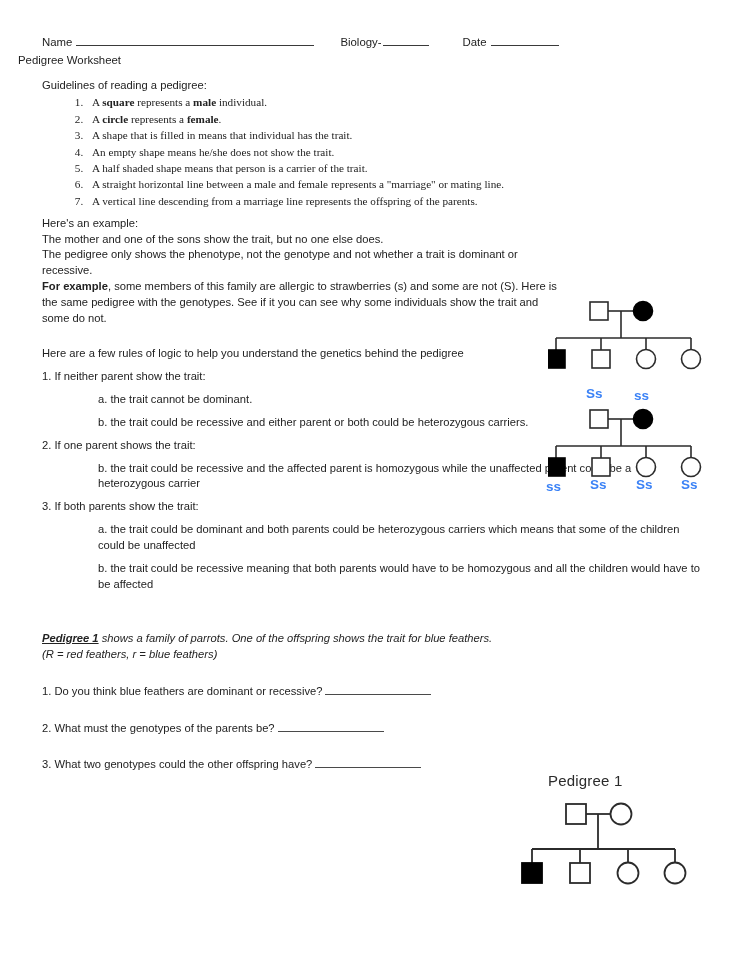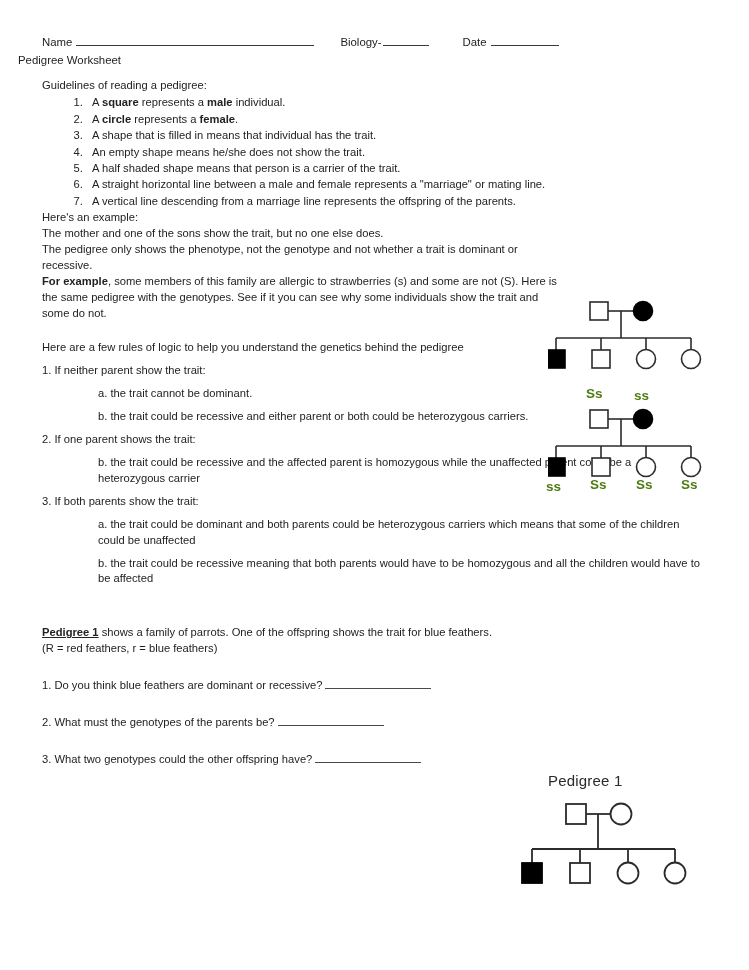--- a/index.html
+++ b/index.html
@@ -55,20 +55,21 @@
   .para {
     margin-top: 10px;
     max-width: 640px;
   }
   .para p { margin: 0; }
 
   ol.guidelines {
     margin: 1px 0 0 0;
     padding-left: 44px;
     max-width: 640px;
+    font-family: Liberation Serif, serif;
   }
   ol.guidelines li {
     margin: 0 0 0.5px 0;
     padding-left: 6px;
   }
 
   .block { max-width: 520px; }
   .block p { margin: 0; }
 
   .rules { margin-top: 19px; max-width: 672px; }
@@ -102,21 +103,21 @@
     font-size: 15px;
     color: #2b2b2b;
     margin: 0 0 6px 28px;
     letter-spacing: 0.2px;
   }
   .geno {
     position: absolute;
     font-family: "Liberation Sans", sans-serif;
     font-weight: bold;
     font-size: 13.5px;
-    color: #4d7c0f;
+    color: #3b82f6;
   }
 </style>
 </head>
 <body>
 
 <div class="page">
 
   <div class="hdr-row">
     <span>Name</span>
     <span class="rule rule-name"></span>
@@ -151,41 +152,41 @@
       <span>A half shaded shape means that person is a carrier of the trait.</span>
     </li>
     <li>
       <span>A straight horizontal line between a male and female represents a "marriage" or mating line.</span>
     </li>
     <li>
       <span>A vertical line descending from a marriage line represents the offspring of the parents.</span>
     </li>
   </ol>
 
-  <div class="block" style="">
+  <div class="block" style="margin-top:6px;">
     <p>Here's an example:</p>
     <p>The mother and one of the sons show the trait, but no one else does.</p>
     <p>The pedigree only shows the phenotype, not the genotype and not whether a trait is dominant or recessive.</p>
     <p><b>For example</b><span>, some members of this family are allergic to strawberries (s) and some are not (S). Here is the same pedigree with the genotypes. See if it you can see why some individuals show the trait and some do not.</span></p>
   </div>
 
   <div class="rules">
     <p class="lvl0" style="margin-top:0">Here are a few rules of logic to help you understand the genetics behind the pedigree</p>
     <p class="lvl0">1. If neither parent show the trait:</p>
     <p class="lvl1">a. the trait cannot be dominant.</p>
     <p class="lvl1">b. the trait could be recessive and either parent or both could be heterozygous carriers.</p>
     <p class="lvl0">2. If one parent shows the trait:</p>
     <p class="lvl1">b. the trait could be recessive and the affected parent is homozygous while the unaffected parent could be a heterozygous carrier</p>
     <p class="lvl0">3. If both parents show the trait:</p>
     <p class="lvl1">a. the trait could be dominant and both parents could be heterozygous carriers which means that some of the children could be unaffected</p>
     <p class="lvl1">b. the trait could be recessive meaning that both parents would have to be homozygous and all the children would have to be affected</p>
   </div>
 
   <div class="problems">
-    <p style="margin-top:16px; max-width:455px;"><span class="uline">Pedigree 1</span><span> shows a family of parrots. One of the offspring shows the trait for blue feathers. (R = red feathers, r = blue feathers)</span></p>
+    <p style="margin-top:16px; max-width:455px;font-style:italic;"><span class="uline">Pedigree 1</span><span> shows a family of parrots. One of the offspring shows the trait for blue feathers. (R = red feathers, r = blue feathers)</span></p>
 
     <p class="q"><span>1. Do you think blue feathers are dominant or recessive?</span><span class="ans"></span></p>
     <p class="q"><span>2. What must the genotypes of the parents be?</span><span class="ans"></span></p>
     <p class="q"><span>3. What two genotypes could the other offspring have?</span><span class="ans"></span></p>
   </div>
 
 </div>
 
 <div class="ped" id="ped-example-1">
   <svg width="196" height="76" viewBox="0 0 196 76">

